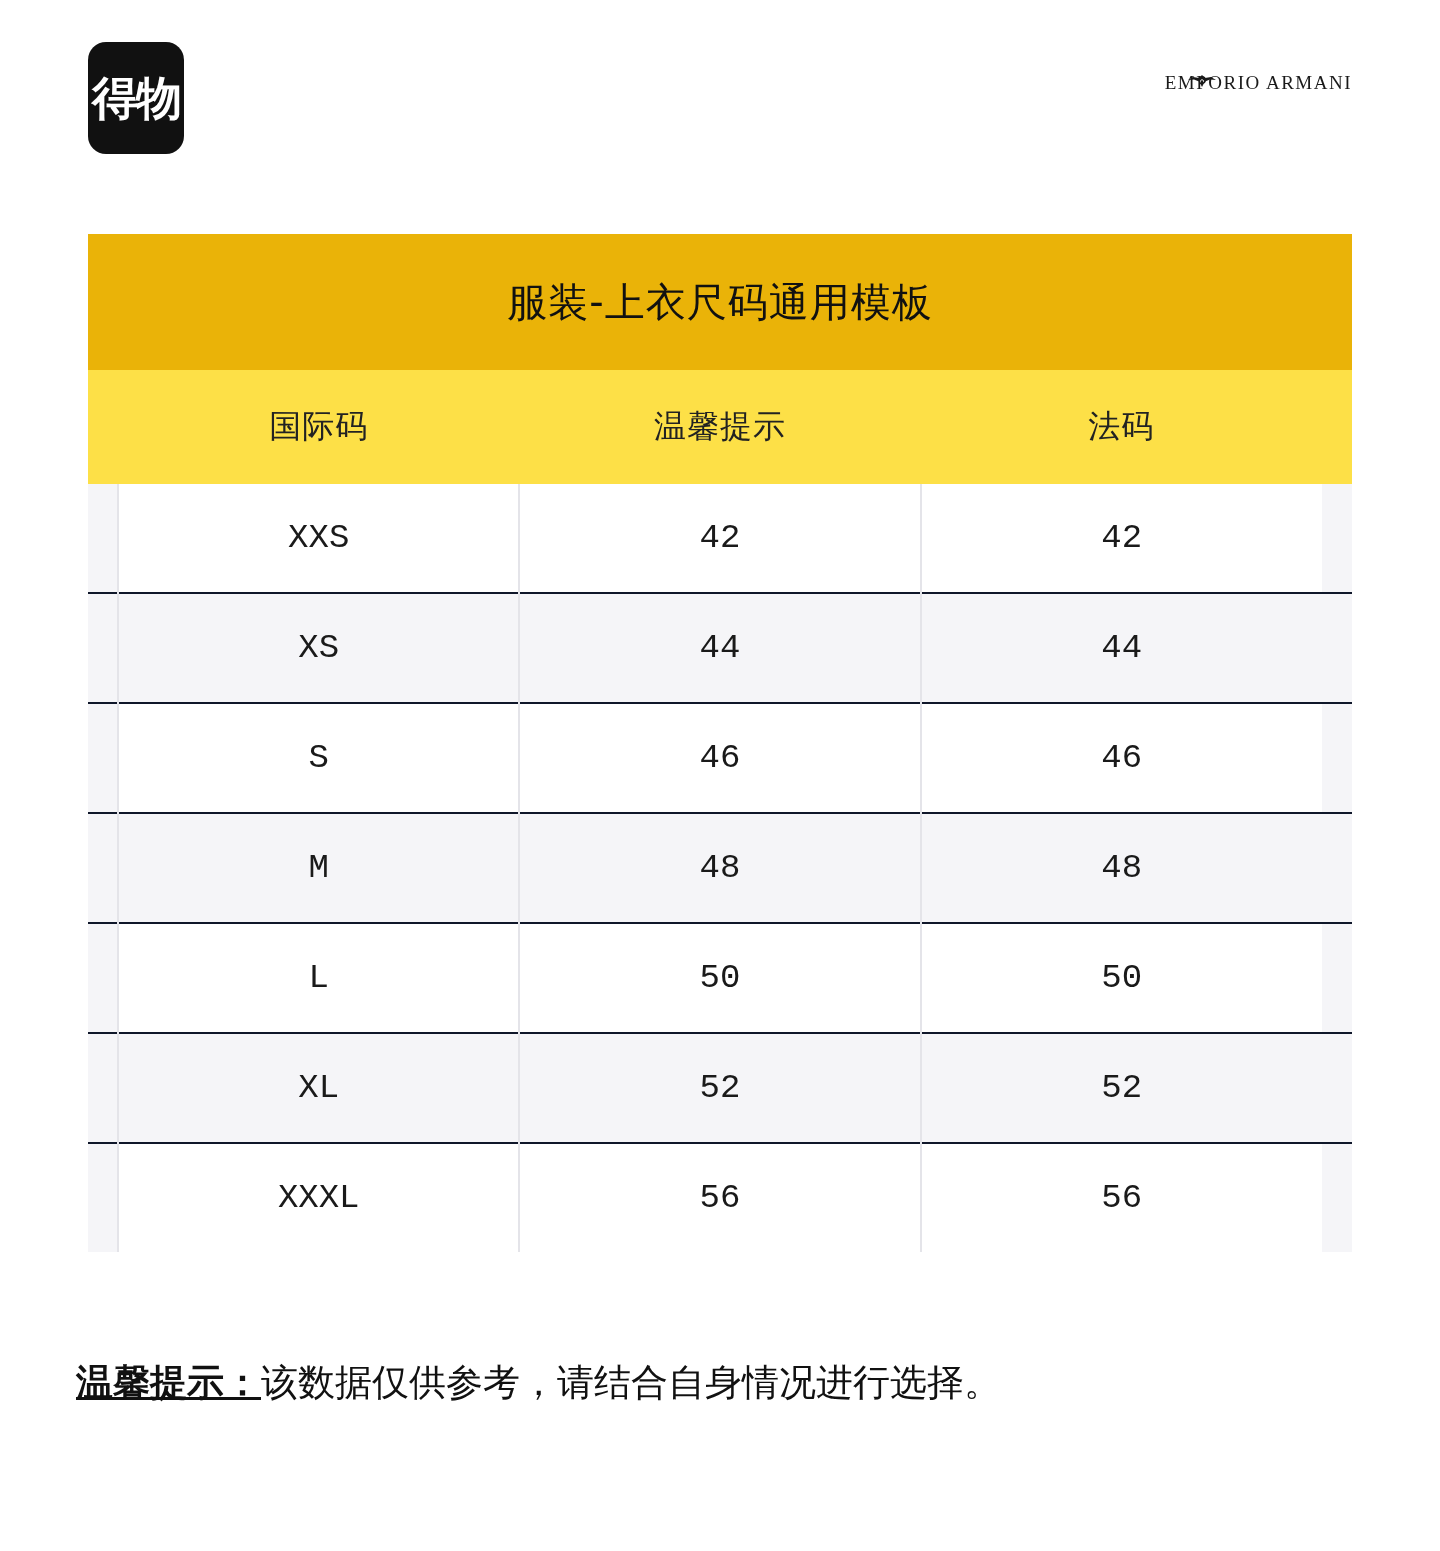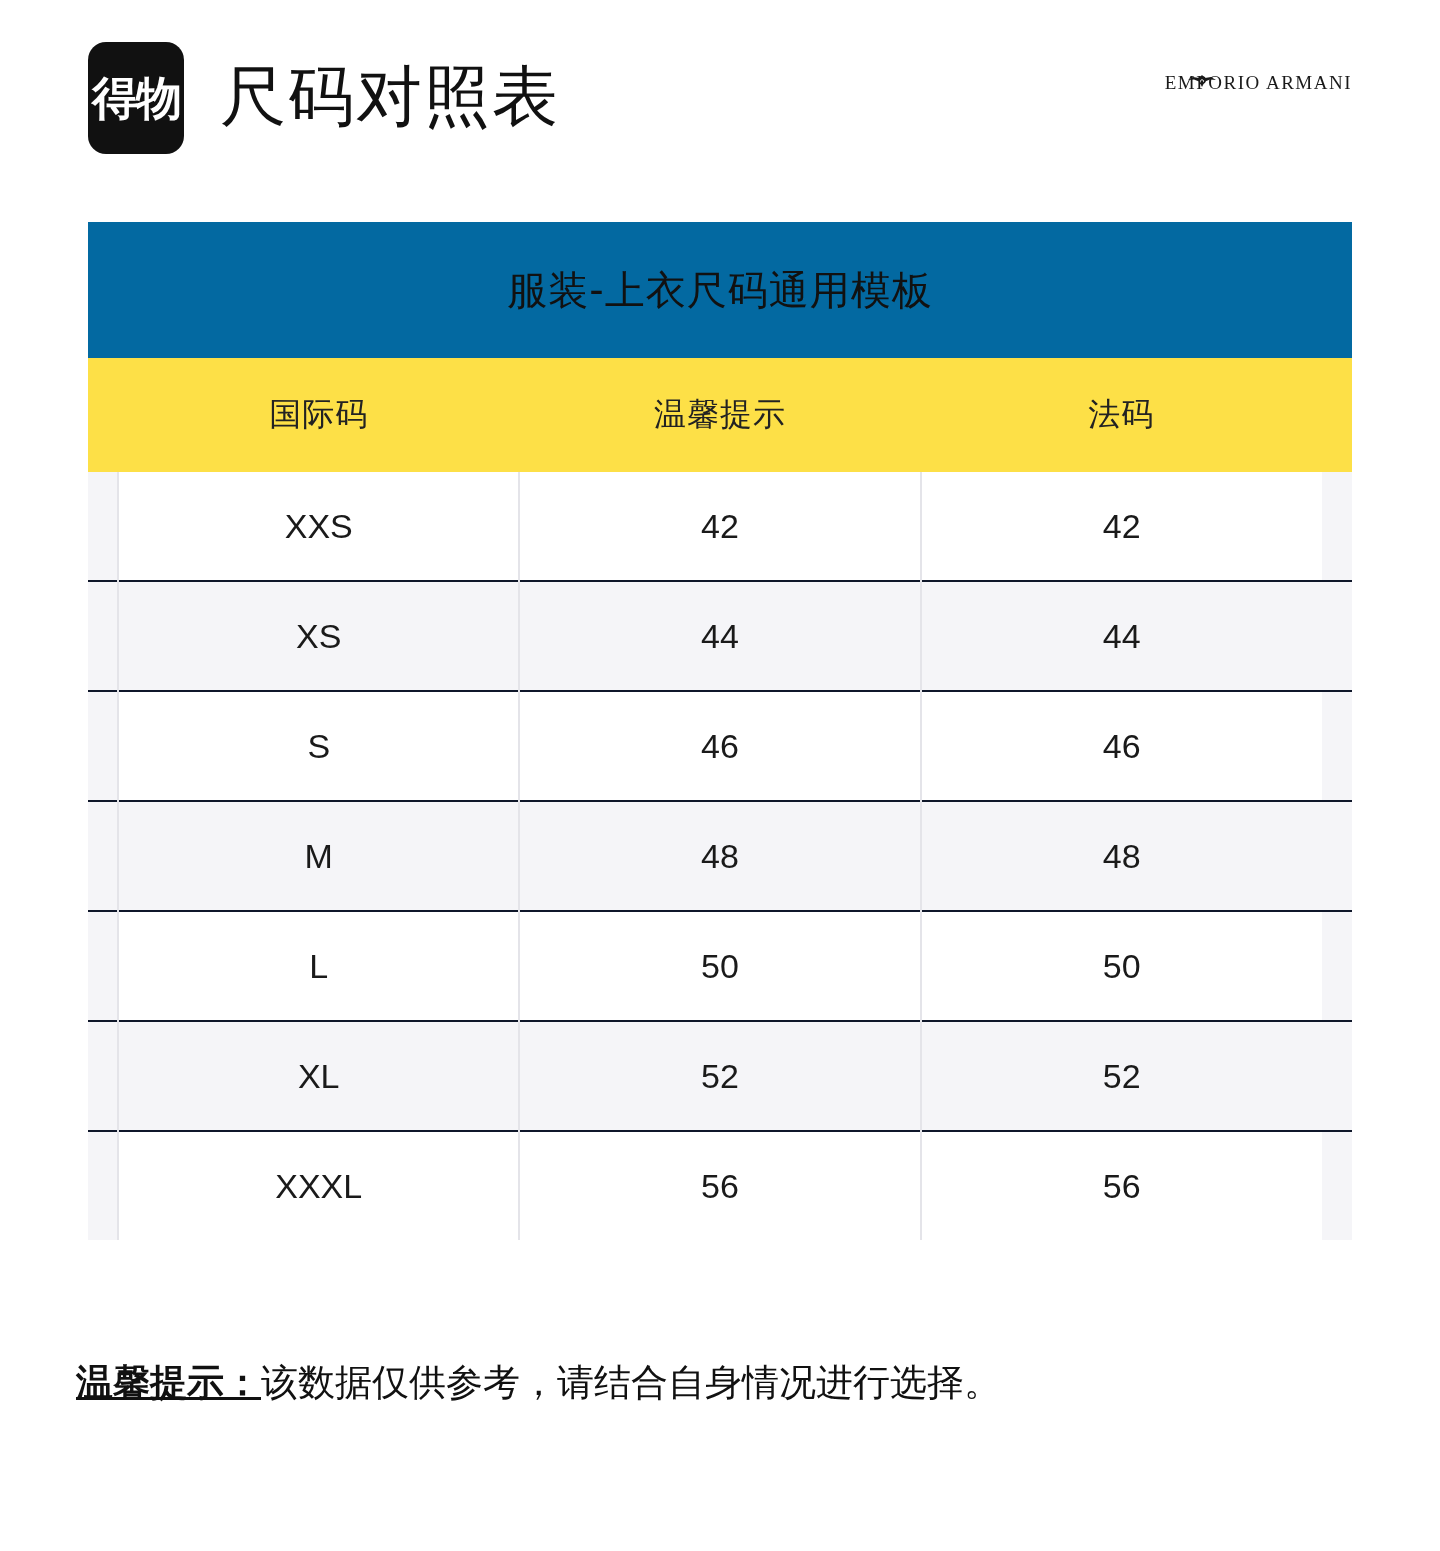--- a/index.html
+++ b/index.html
@@ -81,50 +81,51 @@
   }
 
   
   .table-wrap {
     position: absolute;
     left: 88px;
     top: 222px;
     width: 1264px;
   }
   .table-caption {
-    background: #0369a1;
+    background: #eab308;
     height: 136px;
     display: flex;
     align-items: center;
     justify-content: center;
     font-size: 40px;
     color: #111111;
     font-family: "DejaVu Sans", "Liberation Sans", sans-serif;
     letter-spacing: 1px;
+    margin-top: 12px;
   }
   table {
     border-collapse: collapse;
     width: 100%;
     table-layout: fixed;
   }
   thead th {
     background: #fde047;
     font-weight: 400;
     font-size: 32px;
     color: #222222;
     height: 112px;
     font-family: "DejaVu Sans", "Liberation Sans", sans-serif;
     letter-spacing: 1px;
   }
   tbody td {
     height: 106px;
     text-align: center;
     font-size: 34px;
     color: #1a1a1a;
-    font-family: Liberation Sans, sans-serif;
+    font-family: Liberation Mono, monospace;
   }
   tbody tr:nth-child(odd) td {
     background: #ffffff;
   }
   tbody tr:nth-child(even) td {
     background: #f5f5f8;
   }
   tbody td + td {
     border-left: 2px solid #e4e4e9;
   }
@@ -153,21 +154,20 @@
     text-decoration: underline;
   }
 </style>
 </head>
 <body>
 
 <div class="header">
   <div class="logo-badge">
     <span class="logo-badge-text">得物</span>
   </div>
-  <div class="page-title">尺码对照表</div>
   <div class="brand">
     <span class="brand-name">EMPORIO ARMANI</span>
     <svg class="brand-eagle" viewBox="0 0 68 32" aria-hidden="true">
       <path d="M34 4 L40 10 L52 8 L62 14 L50 13 L40 17 L34 12 L28 17 L18 13 L6 14 L16 8 L28 10 Z" fill="#1a1a1a"></path>
       <path d="M34 13 L38 20 L34 28 L30 20 Z" fill="#1a1a1a"></path>
     </svg>
   </div>
 </div>
 
 <div class="table-wrap">

